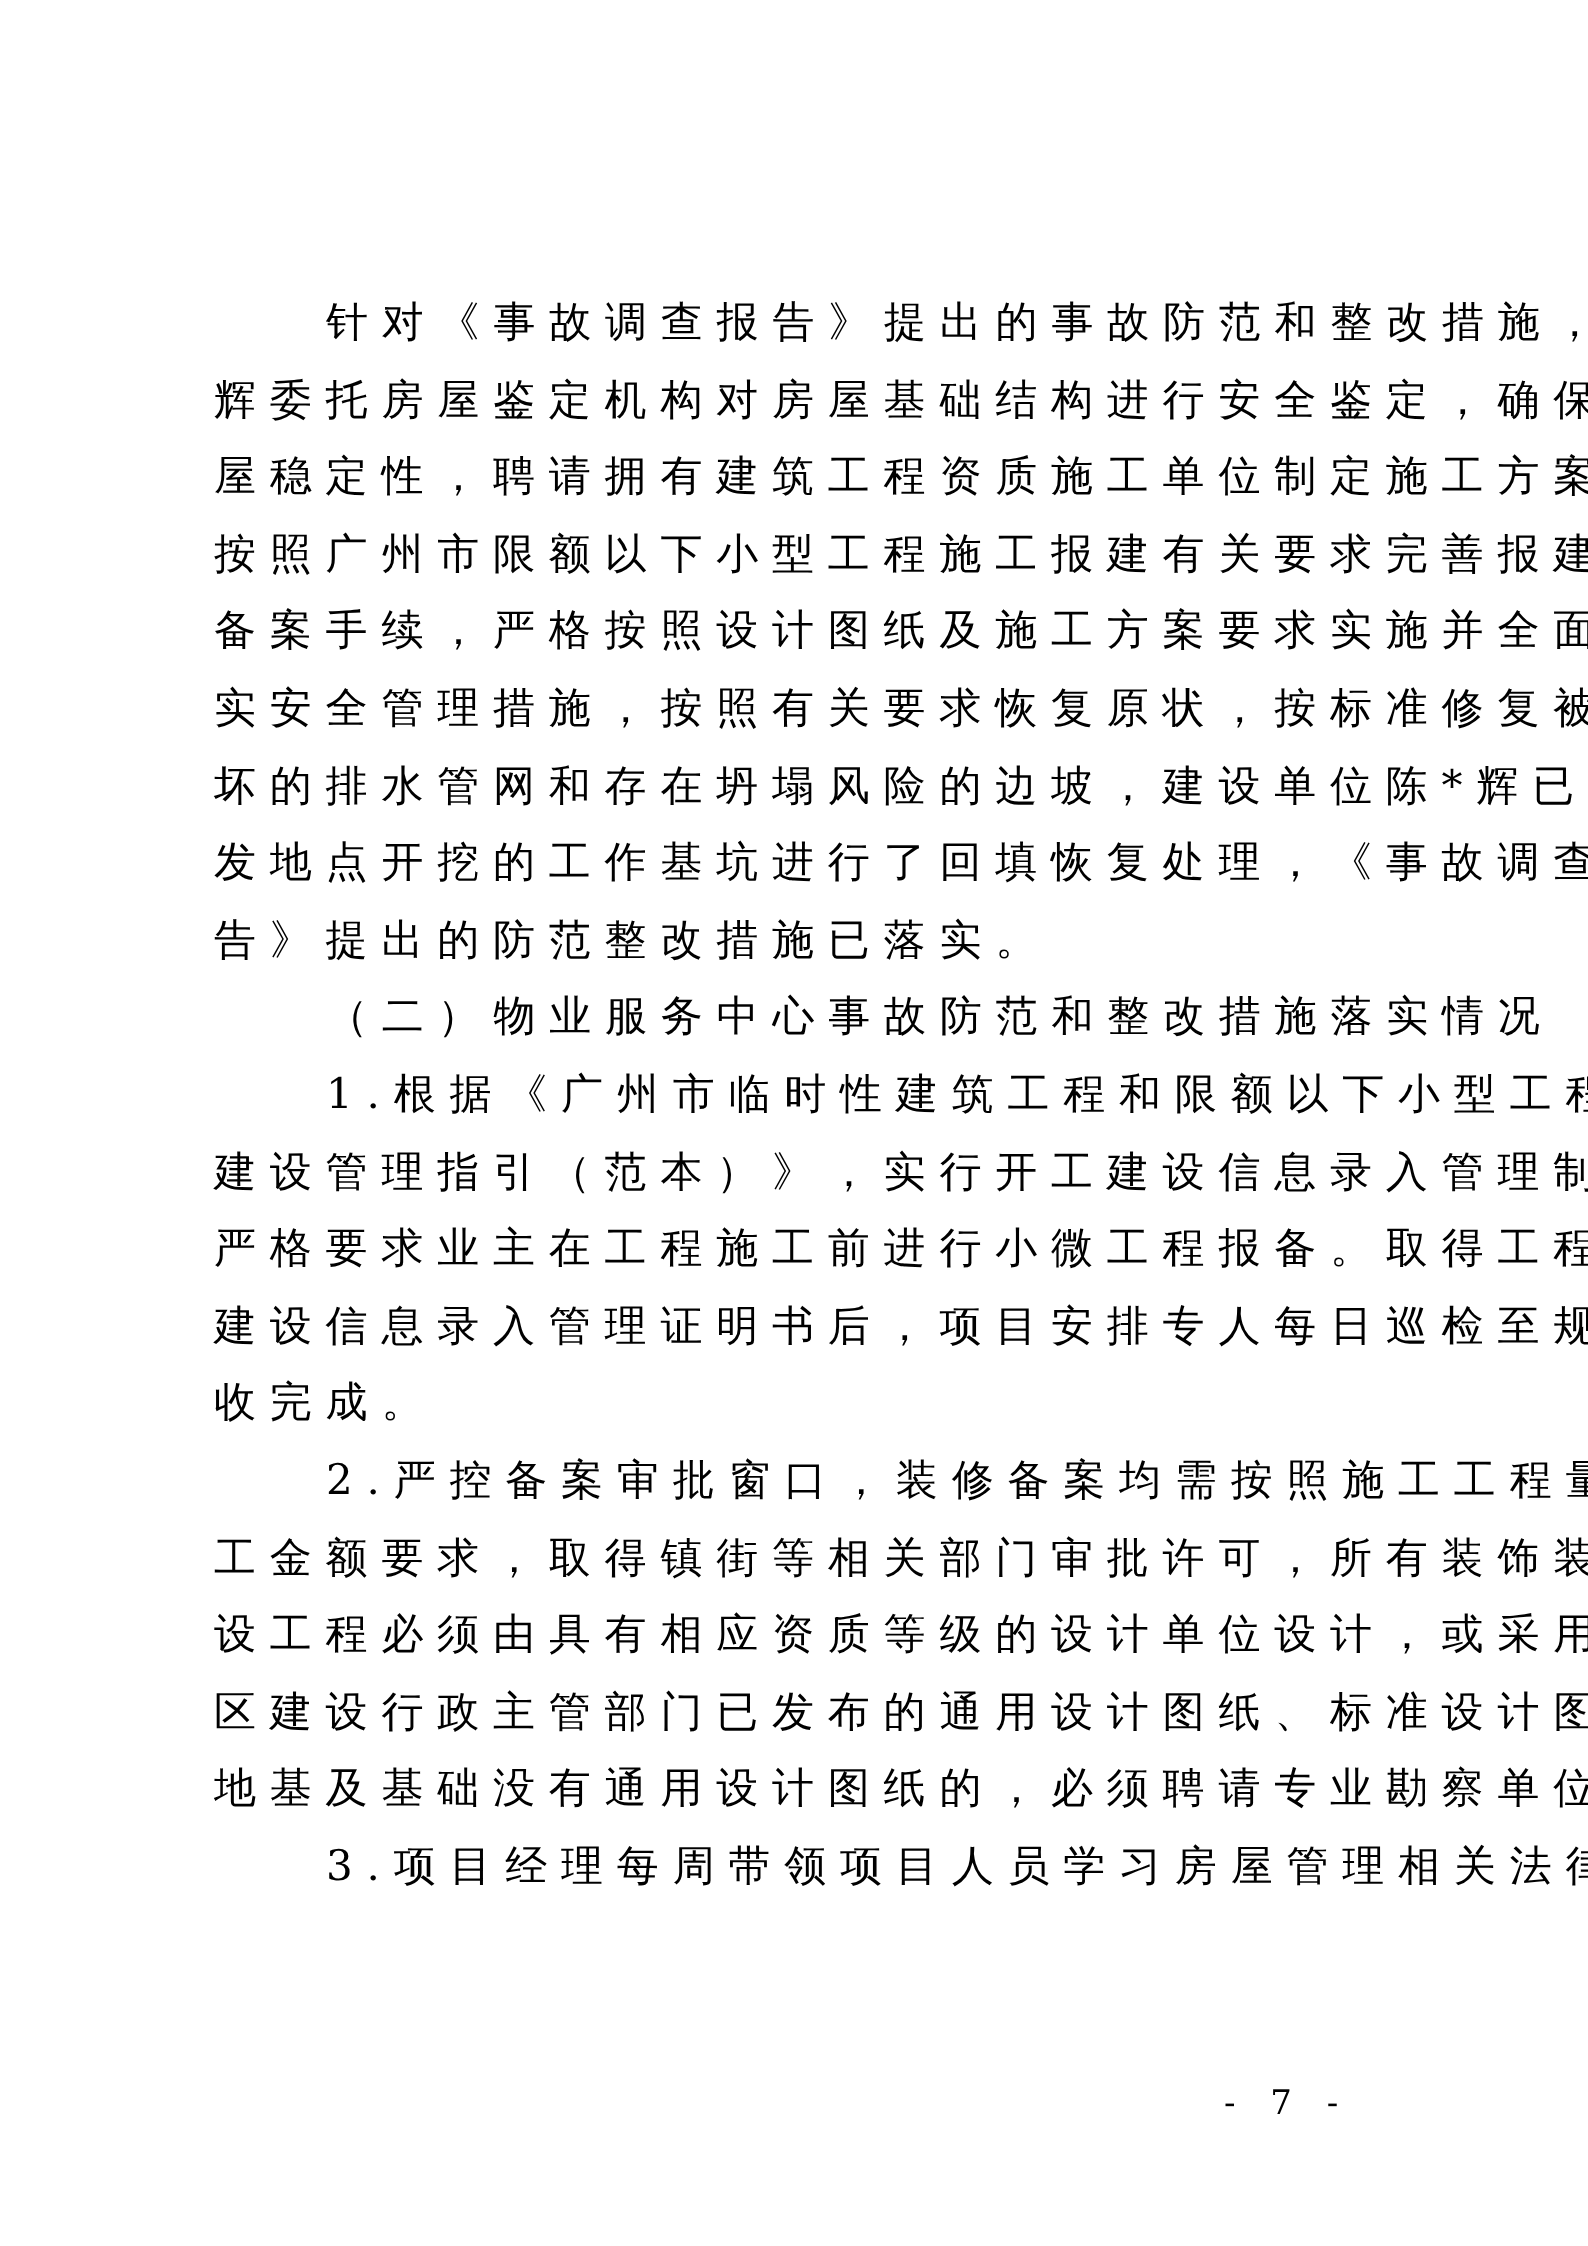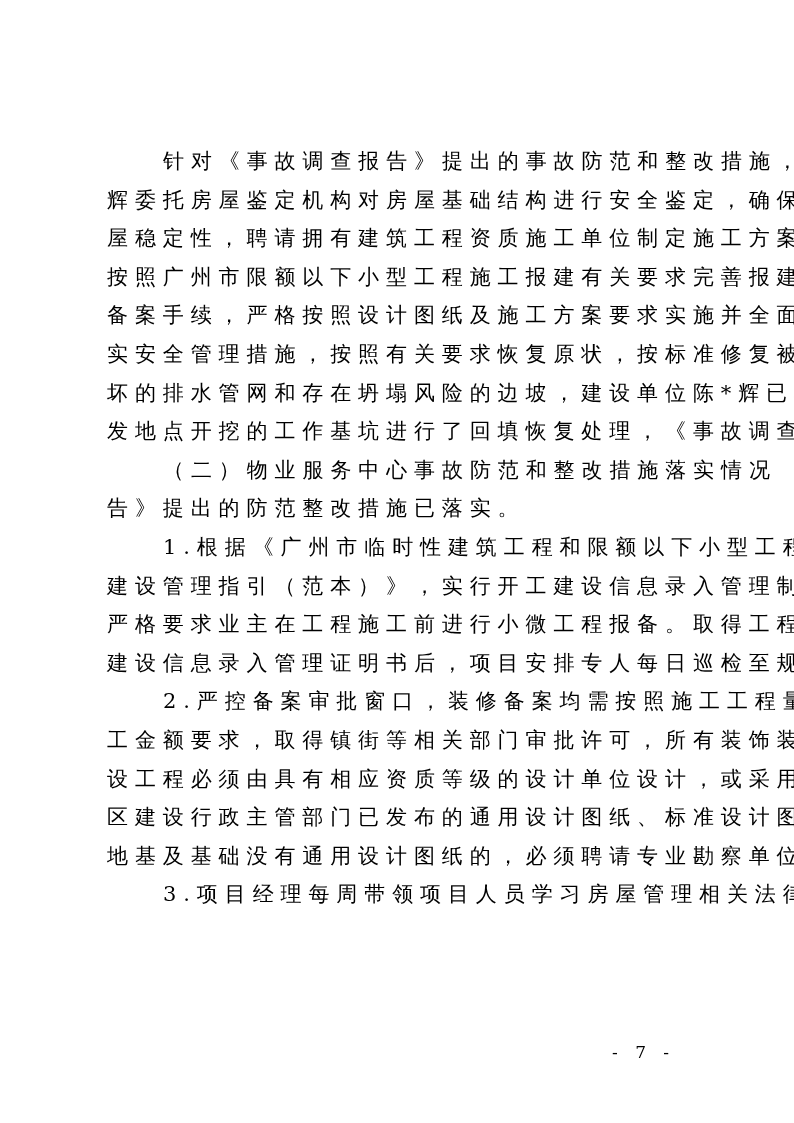--- a/index.html
+++ b/index.html
@@ -20,28 +20,29 @@
   <div class="body-text">
 
     <div class="line indent">针对《事故调查报告》提出的事故防范和整改措施，陈*</div>
     <div class="line">辉委托房屋鉴定机构对房屋基础结构进行安全鉴定，确保房</div>
     <div class="line">屋稳定性，聘请拥有建筑工程资质施工单位制定施工方案，</div>
     <div class="line">按照广州市限额以下小型工程施工报建有关要求完善报建和</div>
     <div class="line">备案手续，严格按照设计图纸及施工方案要求实施并全面落</div>
     <div class="line">实安全管理措施，按照有关要求恢复原状，按标准修复被破</div>
     <div class="line">坏的排水管网和存在坍塌风险的边坡，建设单位陈*辉已将事</div>
     <div class="line">发地点开挖的工作基坑进行了回填恢复处理，《事故调查报</div>
+    <div class="line">告》提出的防范整改措施已落实。</div>
+
     <div class="line indent">（二）物业服务中心事故防范和整改措施落实情况</div>
-
-    <div class="line">告》提出的防范整改措施已落实。</div>
 
     <div class="line indent">1.根据《广州市临时性建筑工程和限额以下小型工程开工</div>
     <div class="line">建设管理指引（范本）》，实行开工建设信息录入管理制度，</div>
     <div class="line">严格要求业主在工程施工前进行小微工程报备。取得工程开工</div>
     <div class="line">建设信息录入管理证明书后，项目安排专人每日巡检至规划验</div>
+    <div class="line">收完成。</div>
 
     <div class="line indent">2.严控备案审批窗口，装修备案均需按照施工工程量及施</div>
     <div class="line">工金额要求，取得镇街等相关部门审批许可，所有装饰装修建</div>
     <div class="line">设工程必须由具有相应资质等级的设计单位设计，或采用市、</div>
     <div class="line">区建设行政主管部门已发布的通用设计图纸、标准设计图纸;</div>
     <div class="line">地基及基础没有通用设计图纸的，必须聘请专业勘察单位出具</div>
 
     <div class="line indent">3.项目经理每周带领项目人员学习房屋管理相关法律法规</div>
   </div>
 

